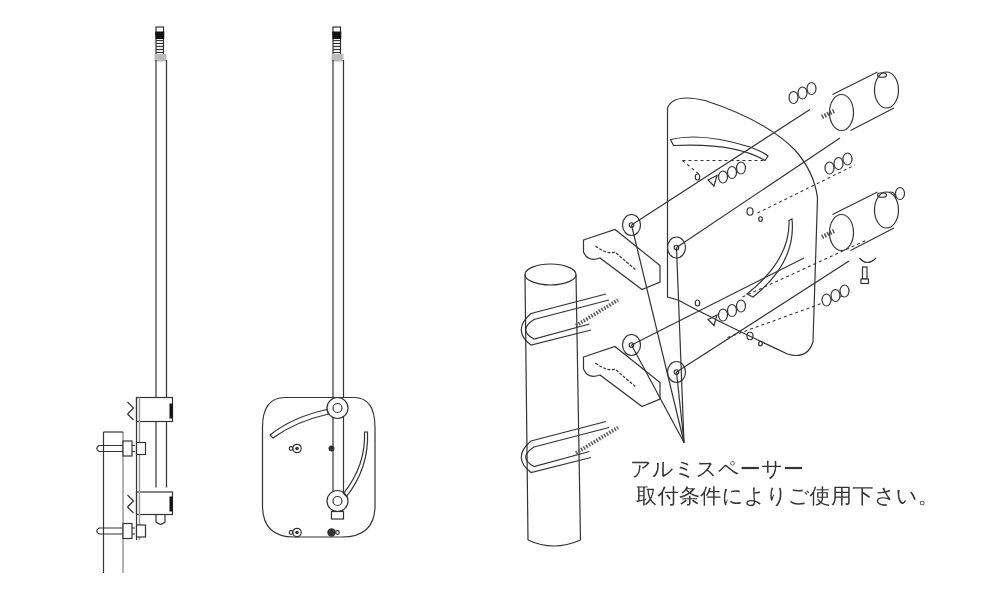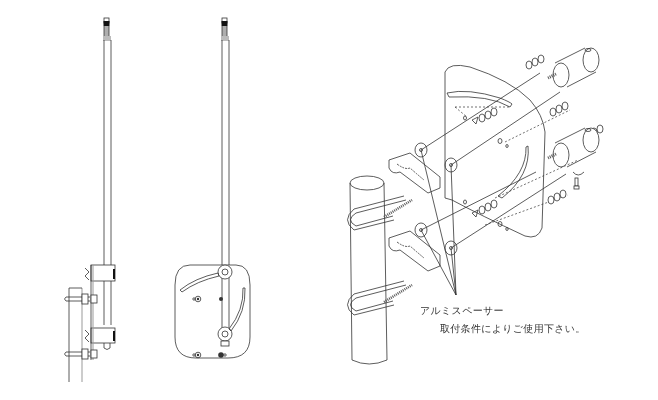--- a/index.html
+++ b/index.html
@@ -3,21 +3,21 @@
 <meta charset="utf-8">
 <style>
   html, body { margin: 0; padding: 0; background: #ffffff; }
   body { width: 658px; height: 400px; position: relative; overflow: hidden;
          font-family: "DejaVu Sans", sans-serif; }
   svg { position: absolute; left: 0; top: 0; }
   .ln { stroke: #333; stroke-width: 0.8; fill: none; }
   .lnw { stroke: #333; stroke-width: 0.8; fill: #fff; }
   .gry { stroke: #999; stroke-width: 1; fill: none; }
   .dash { stroke: #333; stroke-width: 0.7; fill: none; stroke-dasharray: 2 2; }
-  .label { position: absolute; font-size: 10px; color: #333; white-space: nowrap; letter-spacing: 0.3px; }
+  .label { position: absolute; font-size: 14px; color: #333; white-space: nowrap; letter-spacing: 0.3px; }
 </style>
 </head>
 <body>
 
 <svg width="658" height="400" viewBox="0 0 658 400">
 
   <g>
 
     <rect x="104" y="18" width="5" height="5" class="lnw"></rect>
     <rect x="103.5" y="21" width="6" height="5" fill="#111"></rect>
@@ -226,13 +226,13 @@
     <g>
       <line x1="421" y1="150" x2="456" y2="295" class="ln"></line>
       <line x1="451" y1="165" x2="456" y2="295" class="ln"></line>
       <line x1="421" y1="230" x2="456" y2="295" class="ln"></line>
       <line x1="451" y1="248" x2="456" y2="295" class="ln"></line>
     </g>
   </g>
 </svg>
 
 <div class="label" style="left:420px; top:304px;">アルミスペーサー</div>
-<div class="label" style="left:440px; top:322px;">取付条件によりご使用下さい。</div>
+<div class="label" style="left:424px; top:322px;">取付条件によりご使用下さい。</div>
 
 </body></html>

